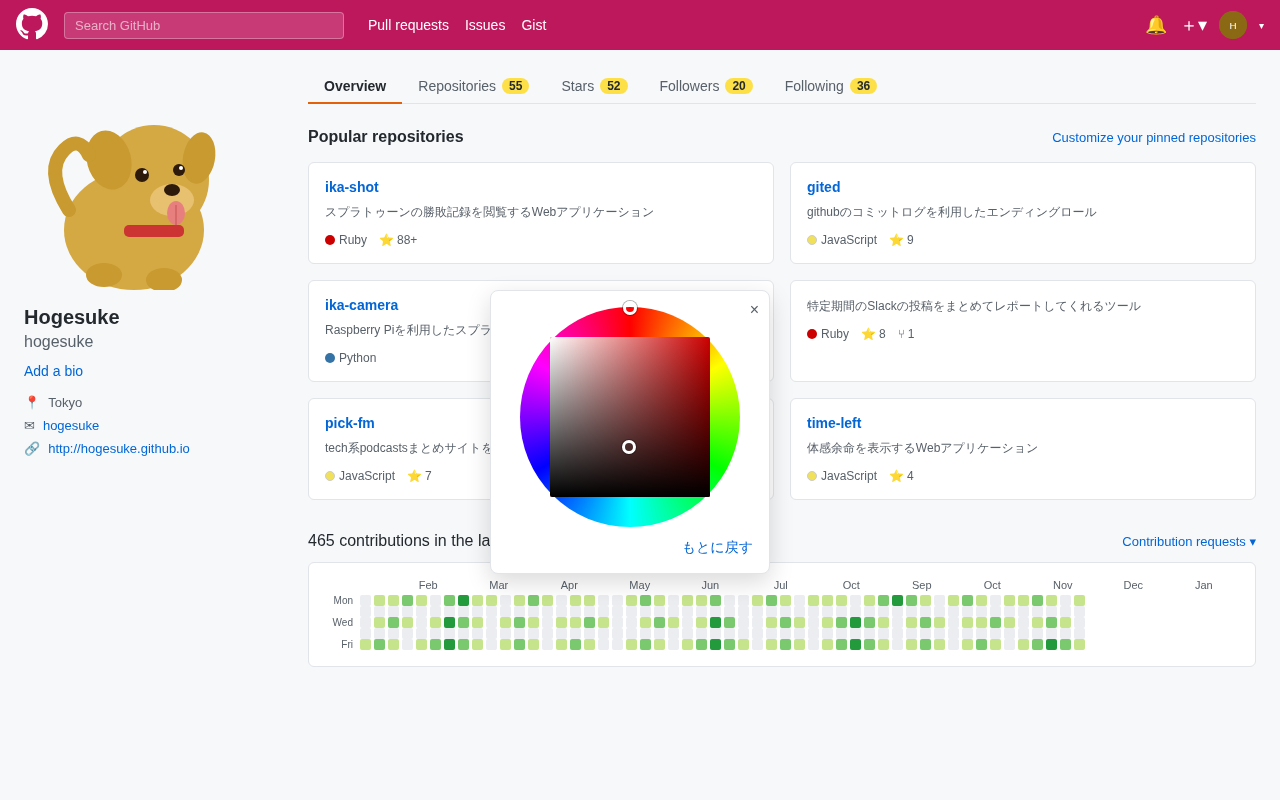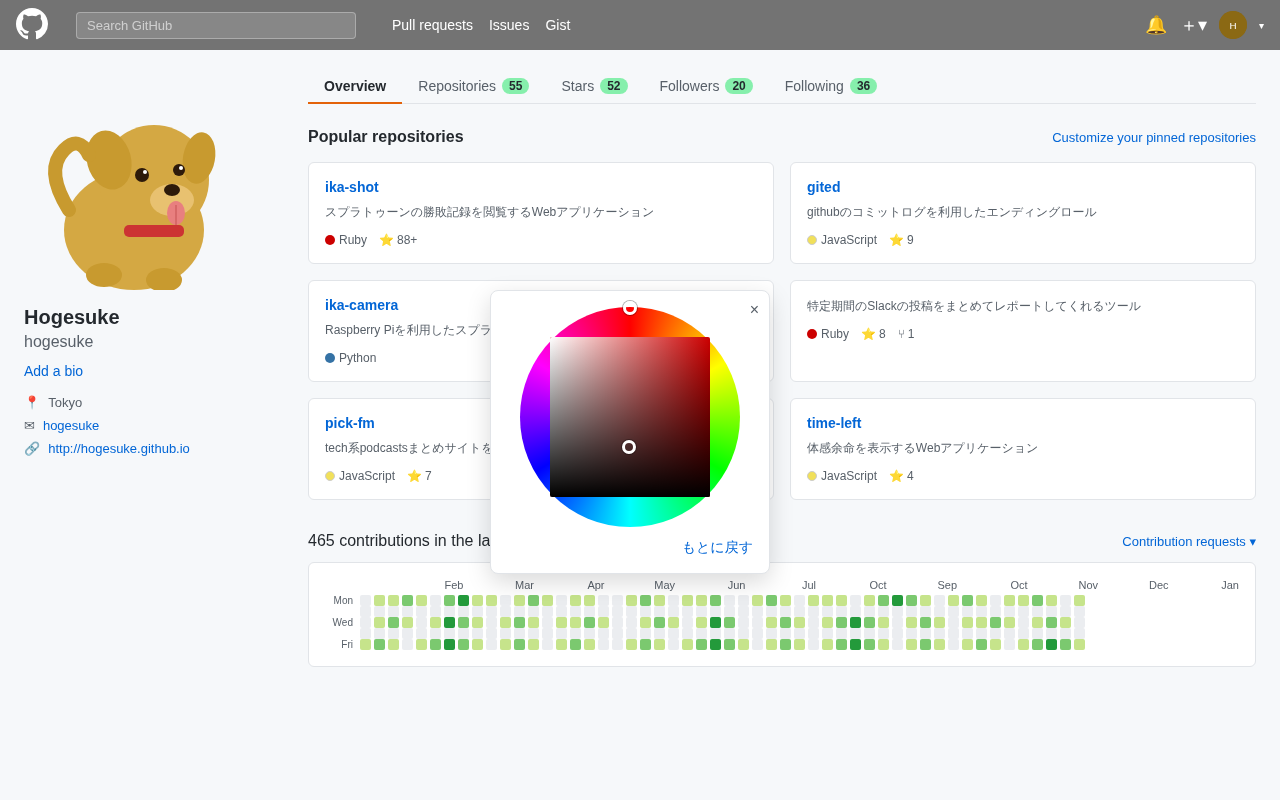--- a/index.html
+++ b/index.html
@@ -1,25 +1,25 @@
 <!DOCTYPE html>
 <html><head>
   <meta charset="utf-8">
   <style>
     * { box-sizing: border-box; margin: 0; padding: 0; }
     body { font-family: -apple-system, BlinkMacSystemFont, "Segoe UI", Helvetica, Arial, sans-serif; font-size: 14px; color: #24292e; background: #f6f8fa; }
 
     
     .header {
-      background: #737373;
+      background: #be185d;
       height: 50px;
       display: flex;
       align-items: center;
       padding: 0 16px;
-      gap: 28px;
+      gap: 16px;
     }
     .header-search {
       background: rgba(255,255,255,0.15);
       border: 1px solid rgba(255,255,255,0.3);
       border-radius: 4px;
       color: rgba(255,255,255,0.8);
       padding: 5px 10px;
       width: 280px;
       font-size: 13px;
     }
@@ -41,21 +41,21 @@
     .meta-item { display: flex; align-items: center; gap: 8px; color: #586069; margin-bottom: 8px; font-size: 13px; }
     .meta-item a { color: #0366d6; text-decoration: none; }
 
     
     .content { flex: 1; }
 
     
     .tabs { display: flex; border-bottom: 1px solid #e1e4e8; margin-bottom: 24px; }
     .tab { padding: 8px 16px; font-size: 14px; color: #586069; cursor: pointer; text-decoration: none; display: flex; align-items: center; gap: 6px; border-bottom: 2px solid transparent; margin-bottom: -1px; }
     .tab.active { color: #24292e; border-bottom-color: #e36209; font-weight: 600; }
-    .tab-badge { background: #86efac; color: #24292e; border-radius: 20px; padding: 1px 7px; font-size: 12px; font-weight: 600; }
+    .tab-badge { background: #fde047; color: #24292e; border-radius: 20px; padding: 1px 7px; font-size: 12px; font-weight: 600; }
 
     
     .section-header { display: flex; justify-content: space-between; align-items: center; margin-bottom: 16px; }
     .section-title { font-size: 16px; font-weight: 600; }
     .section-action { font-size: 13px; color: #0366d6; cursor: pointer; text-decoration: none; }
 
     
     .repo-grid { display: grid; grid-template-columns: 1fr 1fr; gap: 16px; margin-bottom: 32px; }
     .repo-card { background: white; border: 1px solid #e1e4e8; border-radius: 6px; padding: 16px; }
     .repo-name { color: #0366d6; font-size: 14px; font-weight: 600; text-decoration: none; margin-bottom: 8px; display: block; }
@@ -65,21 +65,21 @@
     .lang-label { display: flex; align-items: center; gap: 4px; }
     .stars { display: flex; align-items: center; gap: 3px; }
     .forks { display: flex; align-items: center; gap: 3px; }
 
     
     .contributions-header { display: flex; justify-content: space-between; align-items: center; margin-bottom: 12px; }
     .contributions-title { font-size: 16px; }
     .contributions-settings { font-size: 13px; color: #0366d6; cursor: pointer; }
     .contrib-graph-container { background: white; border: 1px solid #e1e4e8; border-radius: 6px; padding: 16px; }
     .contrib-months { display: flex; gap: 0; margin-bottom: 4px; padding-left: 36px; }
-    .contrib-month { font-size: 11px; color: #586069; flex: 1; text-align: right; }
+    .contrib-month { font-size: 11px; color: #586069; flex: 1; text-align: center; }
     .contrib-row { display: flex; align-items: center; gap: 3px; }
     .contrib-day-label { font-size: 10px; color: #586069; width: 32px; text-align: right; padding-right: 4px; }
     .contrib-cells { display: flex; gap: 3px; flex: 1; }
     .contrib-cell { width: 11px; height: 11px; border-radius: 2px; }
     .color-picker-modal {
       position: absolute;
       left: 490px;
       top: 290px;
       width: 280px;
       background: white;

